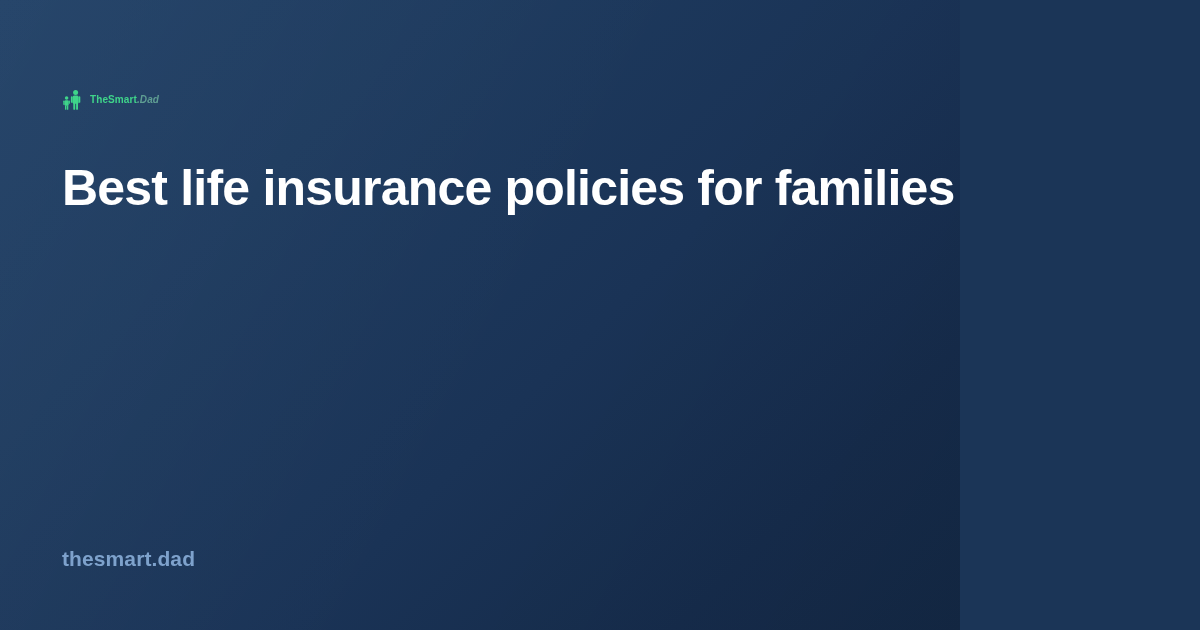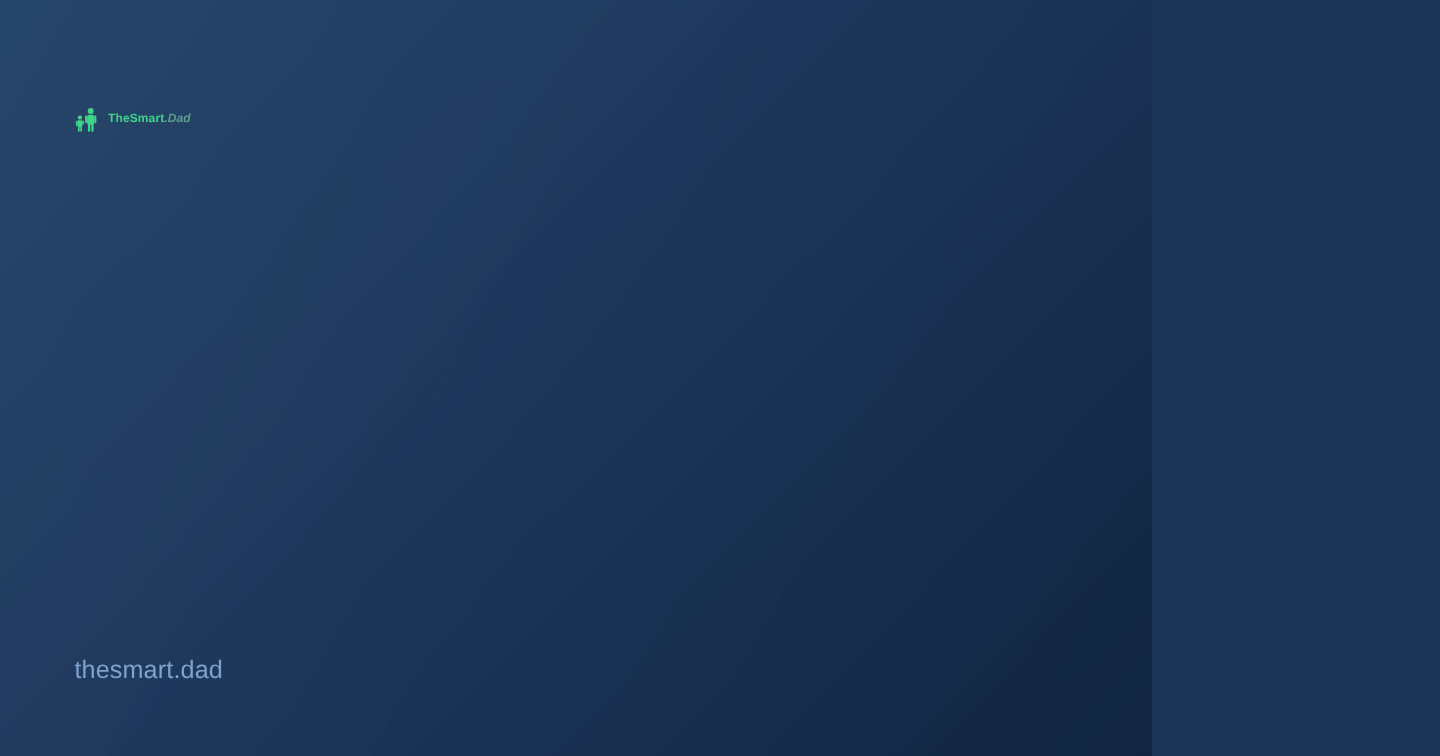--- a/index.html
+++ b/index.html
@@ -97,21 +97,21 @@
     letter-spacing: -0.8px;
     color: #ffffff;
   }
 
   
   .footer-url {
     position: absolute;
     left: 62px;
     top: 546px;
     font-size: 21px;
-    font-weight: normal;
+    font-weight: bold;
     letter-spacing: 0.1px;
     color: #7ea2cc;
     line-height: 1.2;
   }
 </style>
 </head>
 <body>
 
 <div class="og-card">
   <div class="card-inner">
@@ -134,17 +134,18 @@
           <rect x="1.3" y="11.6" width="1.3" height="4.4" rx="0.65" fill="#3fd48a"></rect>
           <rect x="6.6" y="11.4" width="1.3" height="3.4" rx="0.65" fill="#3fd48a"></rect>
         </svg>
       </span>
       <span class="brand-wordmark">
         <span class="brand-name-primary">TheSmart</span>
           <span class="brand-name-secondary">.Dad</span>
       </span>
     </div>
 
+    <h1 class="headline">Best life insurance policies for families</h1>
 
     <div class="footer-url">thesmart.dad</div>
 
   </div>
 </div>
 
 </body></html>

